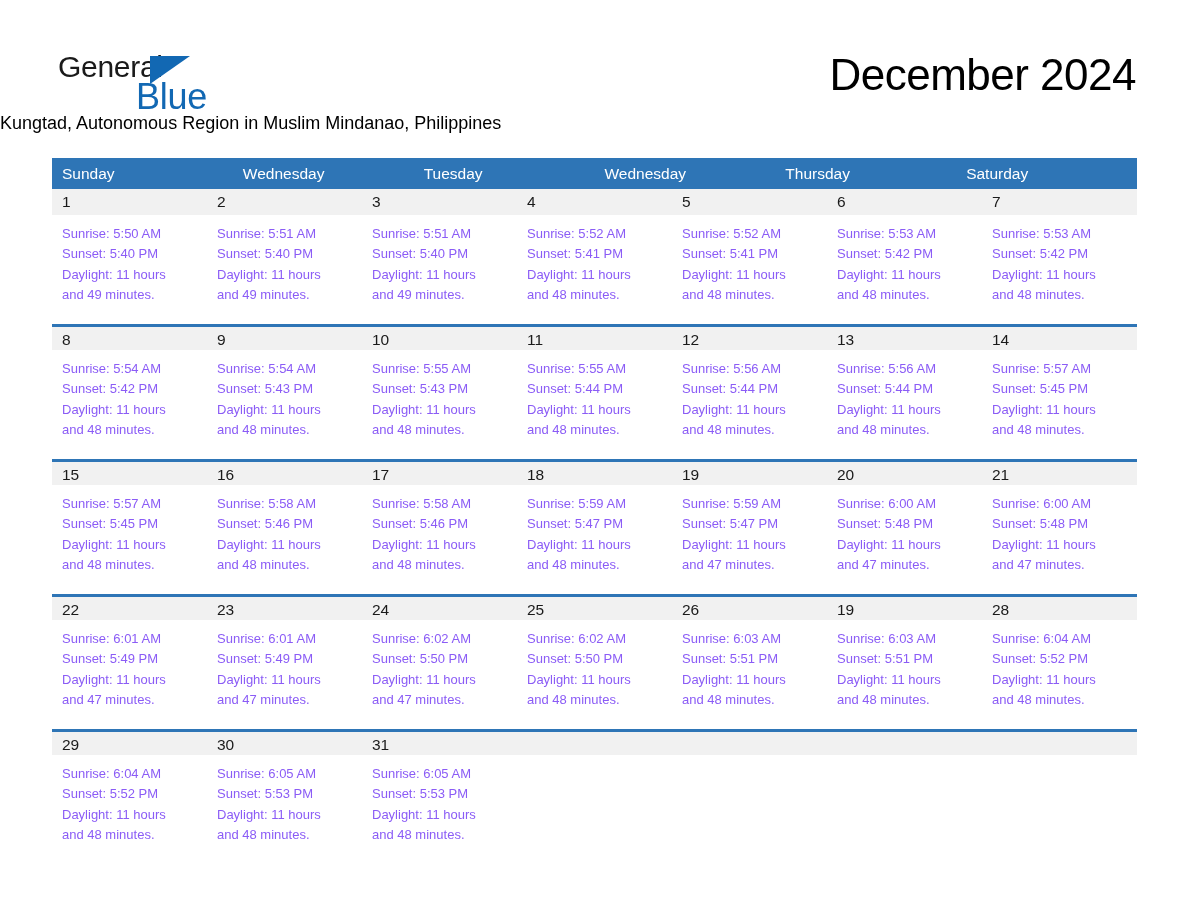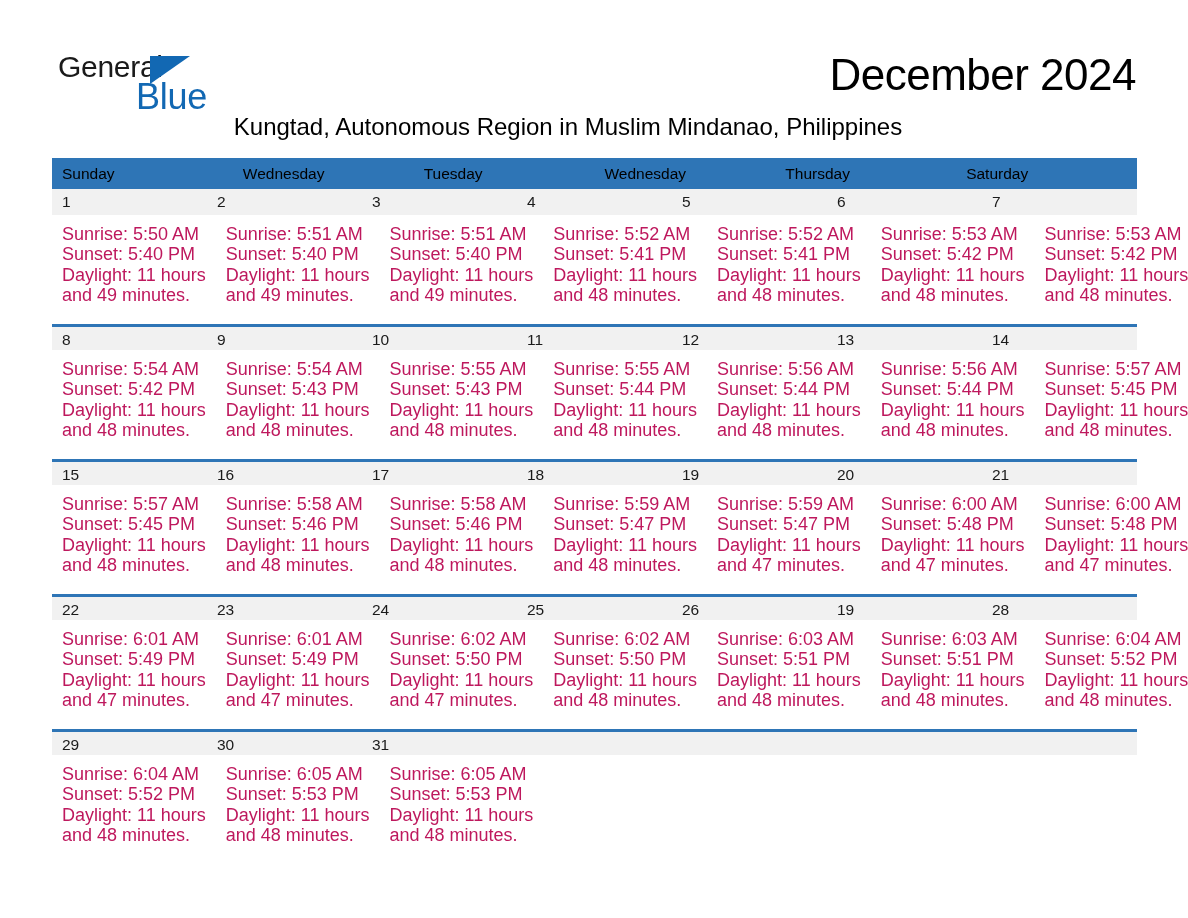--- a/index.html
+++ b/index.html
@@ -75,42 +75,42 @@
     color: #000;
     letter-spacing: -0.5px;
     white-space: nowrap;
   }
 
   .location {
     position: absolute;
     left: 0;
     right: 52px;
     top: 113px;
-    text-align: center;
-    font-size: 24px;
+    text-align: left;
+    font-size: 18px;
     color: #000;
     white-space: nowrap;
   }
 
   
   .calendar {
     position: absolute;
     left: 52px;
     top: 158px;
     width: 1085px;
   }
 
   .weekday-row {
     display: flex;
     background: #2e75b6;
     height: 31px;
   }
   .weekday-cell {
     flex: 1 1 0;
-    color: #000000;
+    color: #ffffff;
     font-size: 15.5px;
     line-height: 31px;
     padding-left: 10px;
     white-space: nowrap;
     overflow: hidden;
   }
 
   .week-row {
     position: relative;
   }
@@ -132,23 +132,23 @@
   }
 
   .detail-strip {
     display: flex;
     background: #ffffff;
     height: 109px;
   }
   .detail-cell {
     flex: 1 1 0;
     padding: 9px 10px 0 10px;
-    font-size: 18px;
+    font-size: 13px;
     line-height: 20.3px;
-    color: #be185d;
+    color: #8b5cf6;
   }
   .detail-cell .line {
     white-space: nowrap;
   }
   .detail-cell.empty { }
 </style>
 </head>
 <body>
 
 <div class="page">

